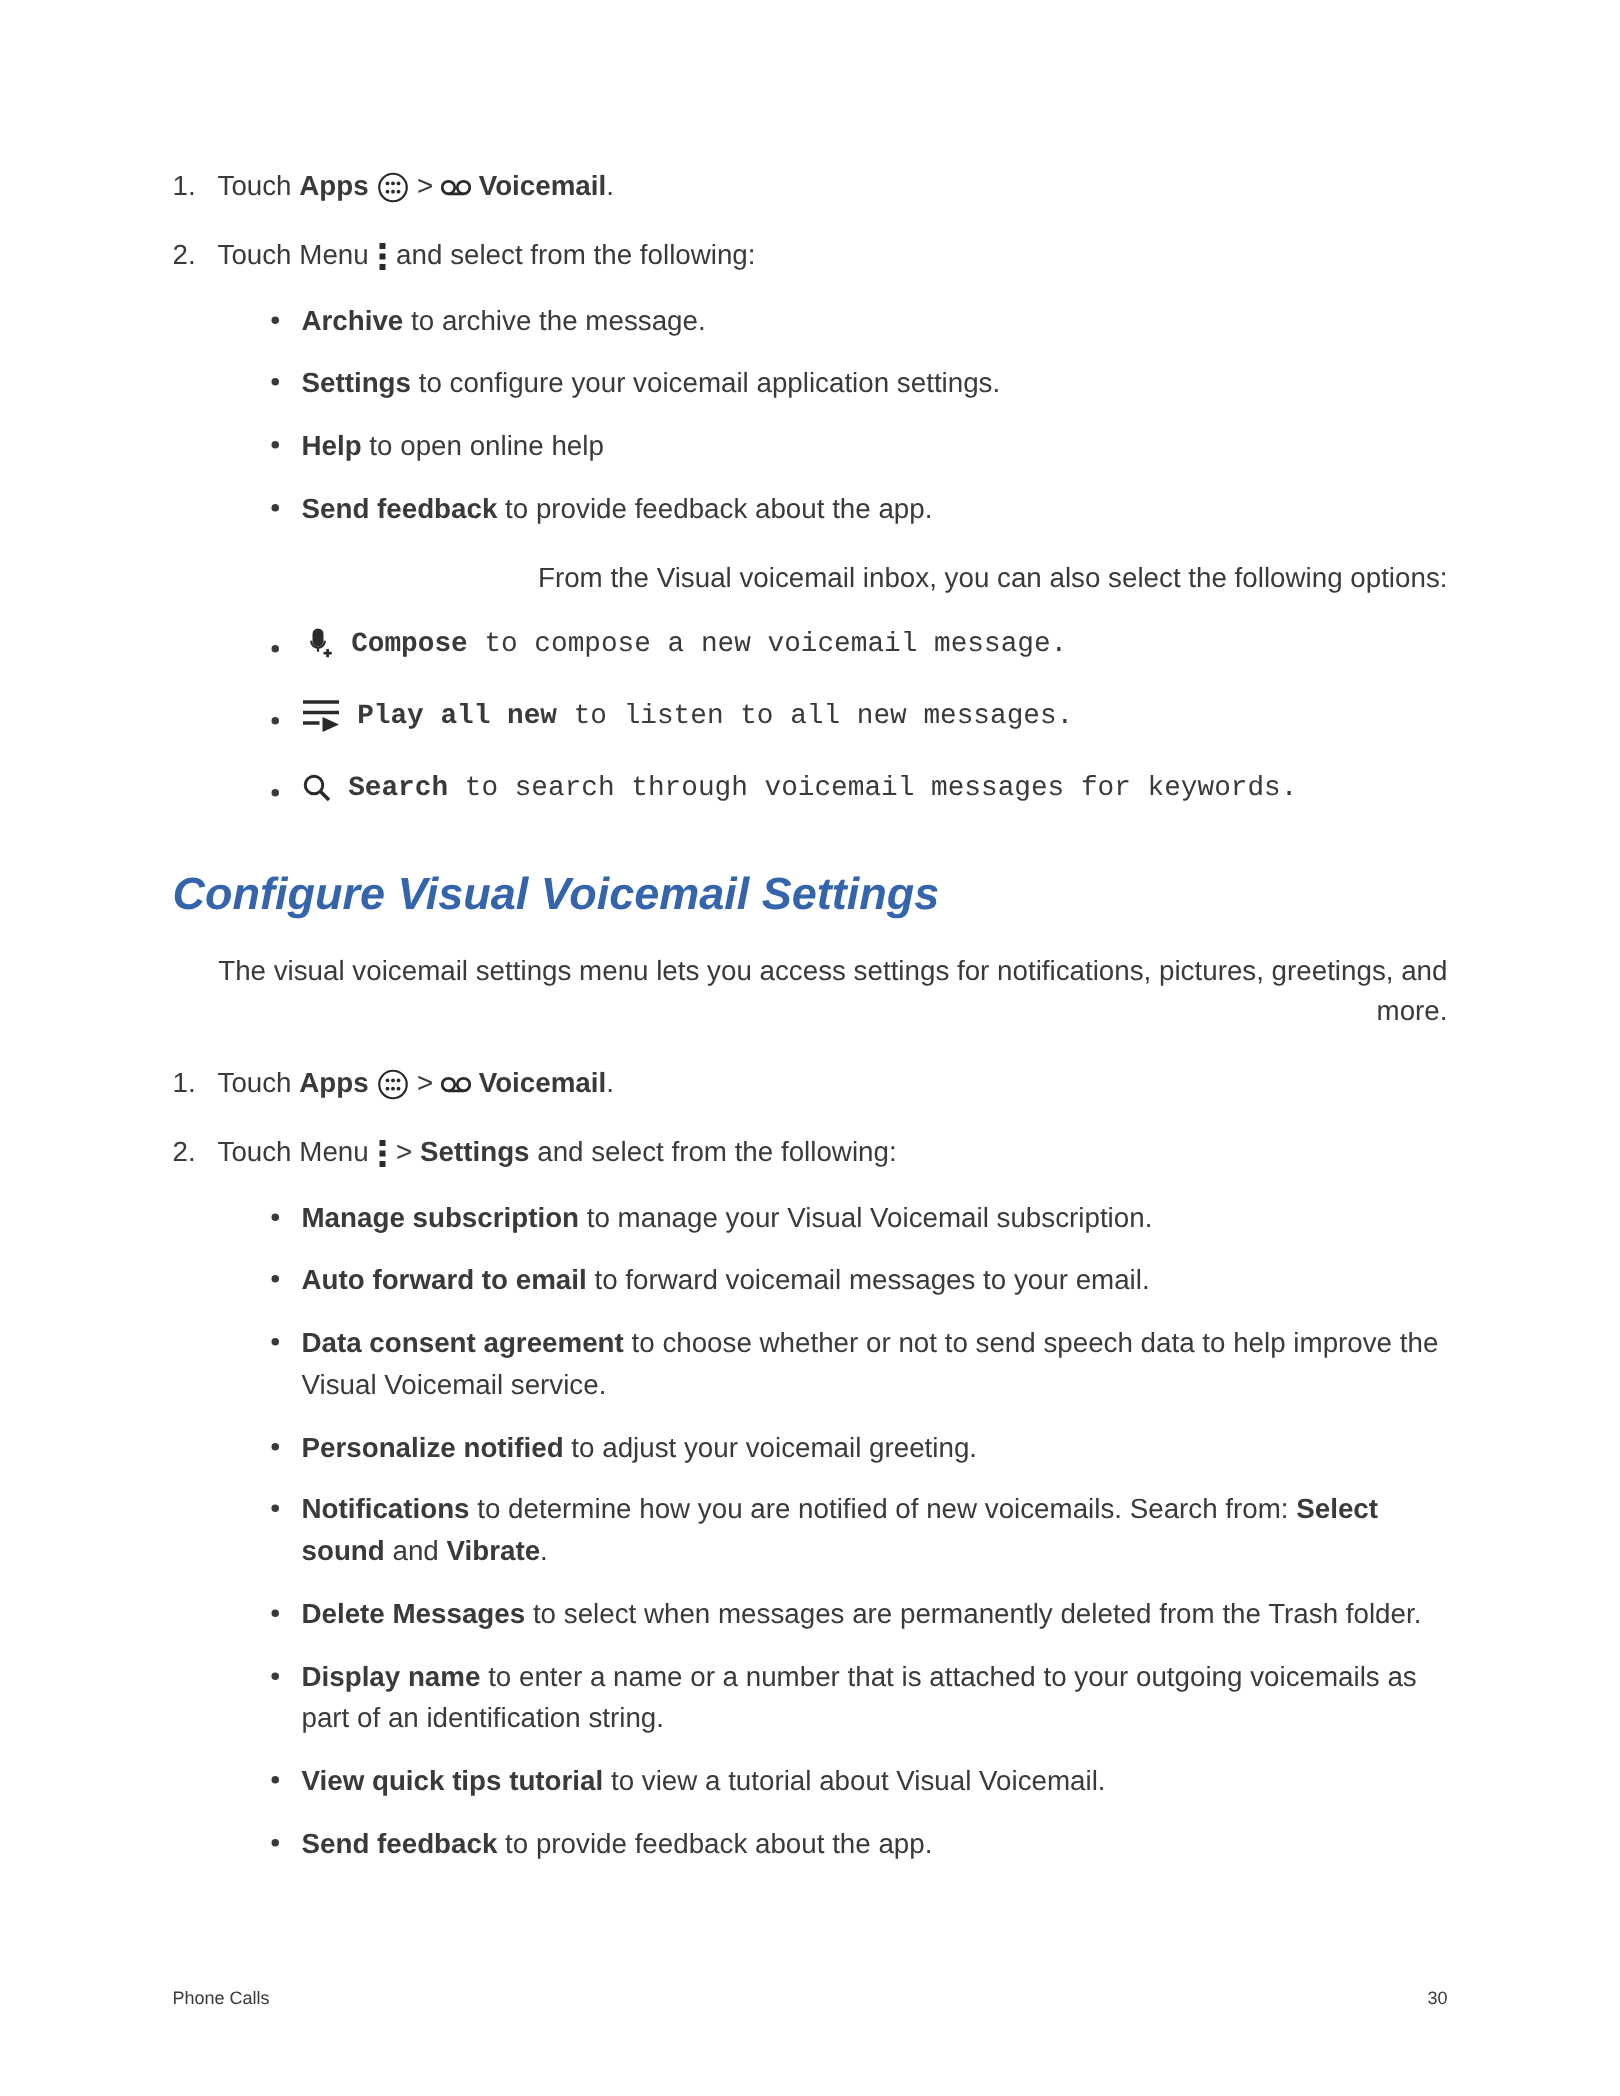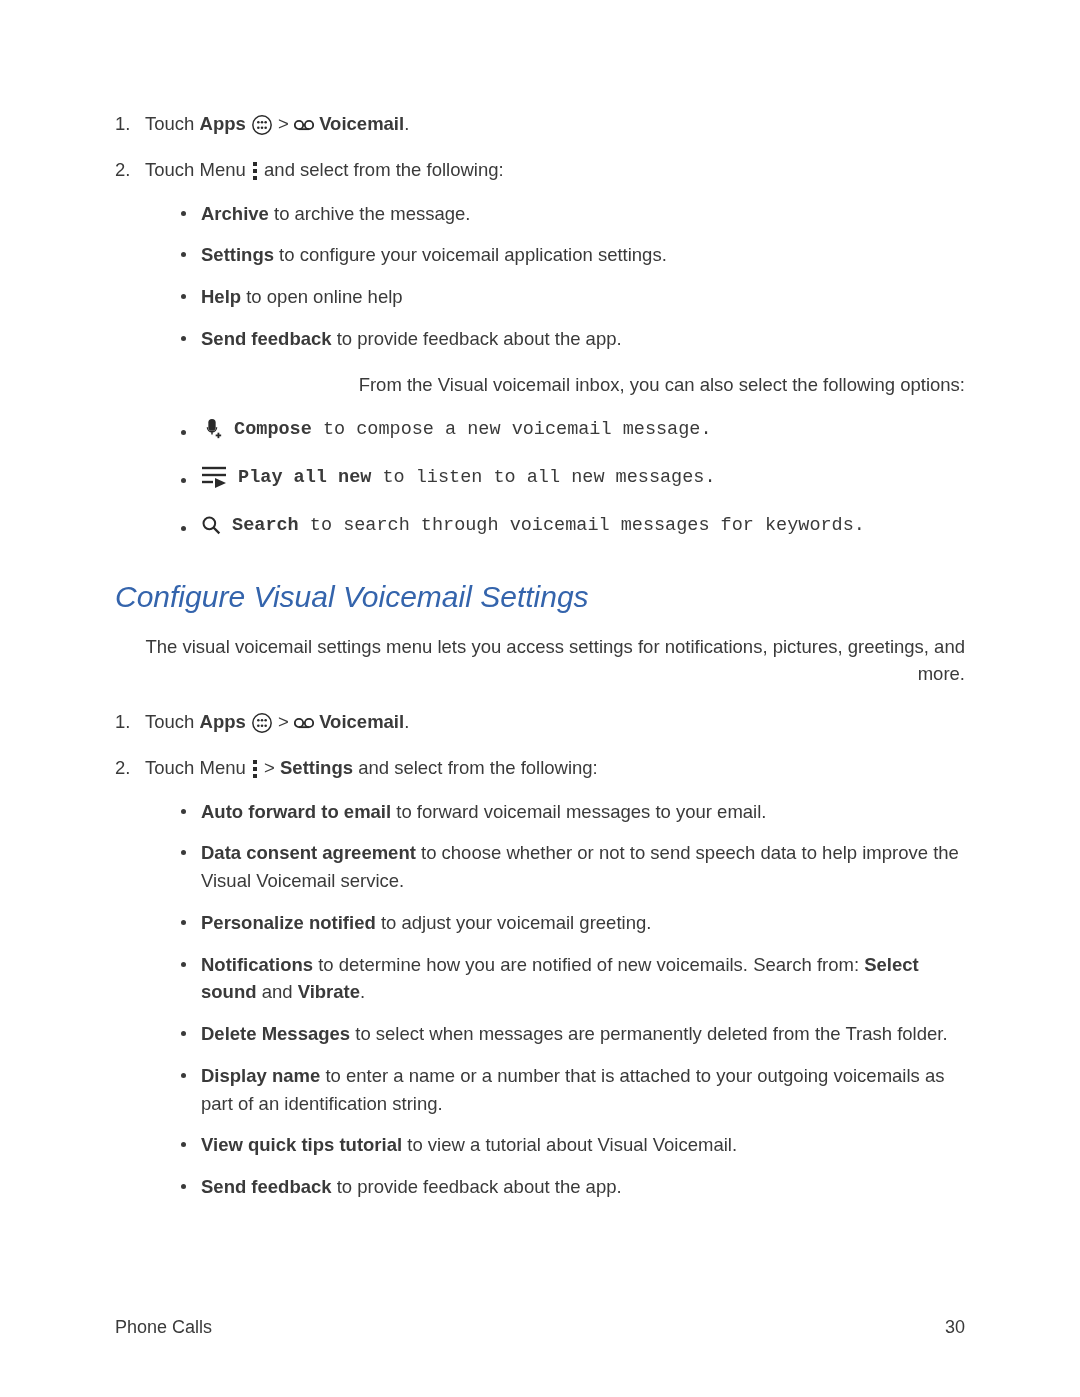--- a/index.html
+++ b/index.html
@@ -48,21 +48,21 @@
       width: 5px;
       height: 5px;
       background: #3a3a3a;
       border-radius: 50%;
     }
     .b { font-weight: bold; }
     .para { margin: 18px 0 18px 0; text-align: right; }
     h2.section {
       color: #3464ac;
       font-style: italic;
-      font-weight: normal;
+      font-weight: bold;
       font-size: 30px;
       font-family: Arial, Helvetica, sans-serif;
       margin: 34px 0 14px 0;
     }
     .icon-wrap {
       display: inline-block;
       vertical-align: middle;
       line-height: 0;
     }
     svg.icon {
@@ -70,21 +70,21 @@
       vertical-align: middle;
     }
     .footer {
       position: absolute;
       bottom: 56px;
       left: 115px;
       right: 115px;
       display: flex;
       justify-content: space-between;
       color: #3a3a3a;
-      font-size: 18px;
+      font-size: 12px;
     }
     ul.options {
       list-style: none;
       margin: 14px 0 0 64px;
       padding: 0;
       font-family: Liberation Mono, monospace;
     }
     ul.options > li {
       position: relative;
       padding-left: 22px;
@@ -219,20 +219,21 @@
     <span>Touch Menu</span>
     <span class="icon-wrap">
       <svg class="icon" width="8" height="20" viewBox="0 0 8 20">
         <rect x="2" y="1" width="4" height="4" fill="#2a2a2a"></rect>
         <rect x="2" y="8" width="4" height="4" fill="#2a2a2a"></rect>
         <rect x="2" y="15" width="4" height="4" fill="#2a2a2a"></rect>
       </svg>
     </span><span> &gt; </span><span class="b">Settings</span><span> and select from the following:</span>
 
     <ul class="bullets">
+      <li><span class="b">Manage subscription</span><span> to manage your Visual Voicemail subscription.</span></li>
       <li><span class="b">Auto forward to email</span><span> to forward voicemail messages to your email.</span></li>
       <li><span class="b">Data consent agreement</span><span> to choose whether or not to send speech data to help improve the Visual Voicemail service.</span></li>
       <li><span class="b">Personalize notified</span><span> to adjust your voicemail greeting.</span></li>
       <li>
         <span class="b">Notifications</span><span> to determine how you are notified of new voicemails. Search from: </span><span class="b">Select sound</span><span> and </span><span class="b">Vibrate</span><span>.</span>
       </li>
       <li><span class="b">Delete Messages</span><span> to select when messages are permanently deleted from the Trash folder.</span></li>
       <li><span class="b">Display name</span><span> to enter a name or a number that is attached to your outgoing voicemails as part of an identification string.</span></li>
       <li><span class="b">View quick tips tutorial</span><span> to view a tutorial about Visual Voicemail.</span></li>
       <li><span class="b">Send feedback</span><span> to provide feedback about the app.</span></li>

